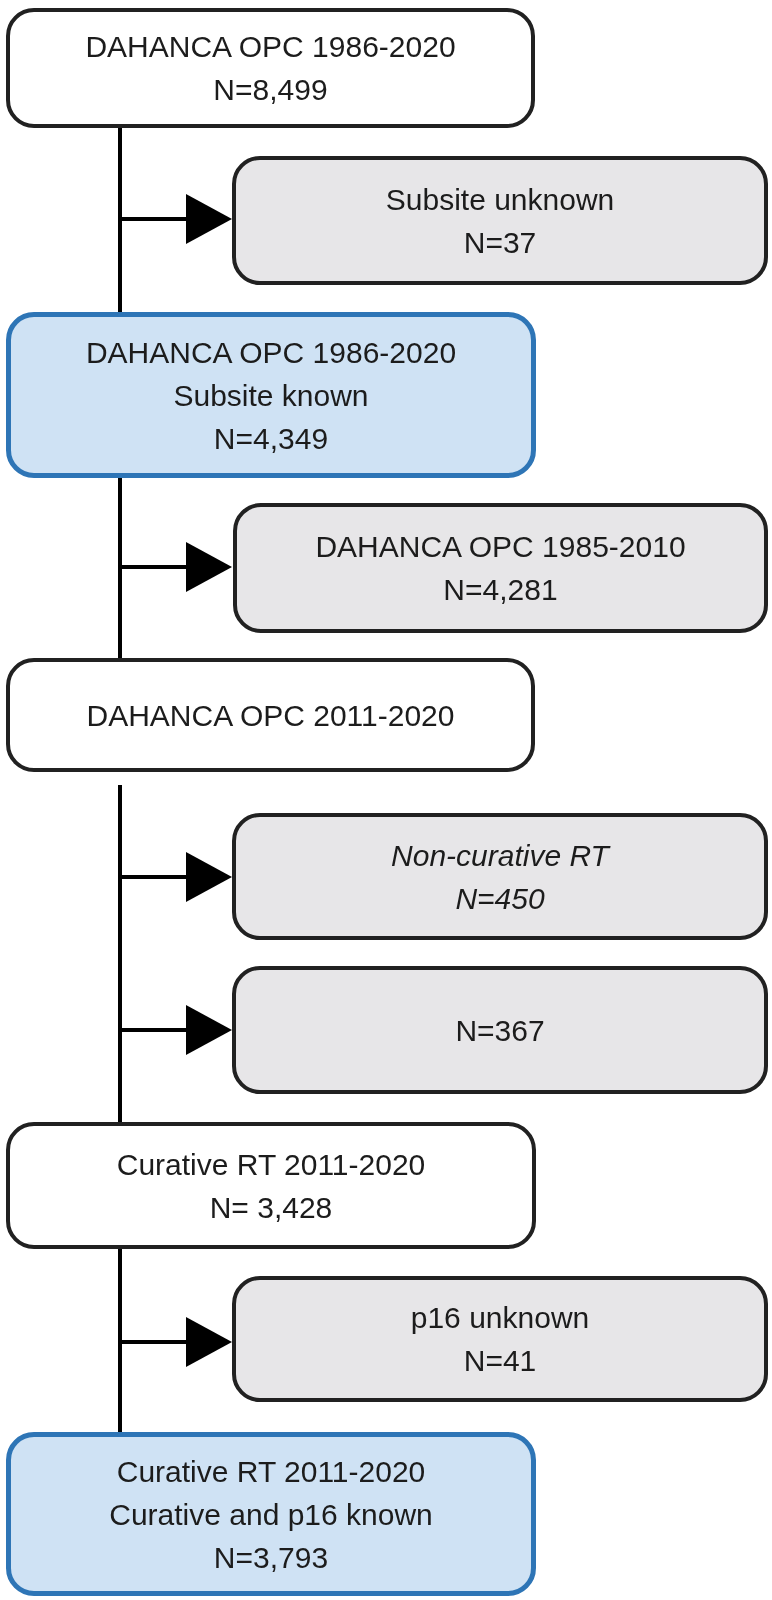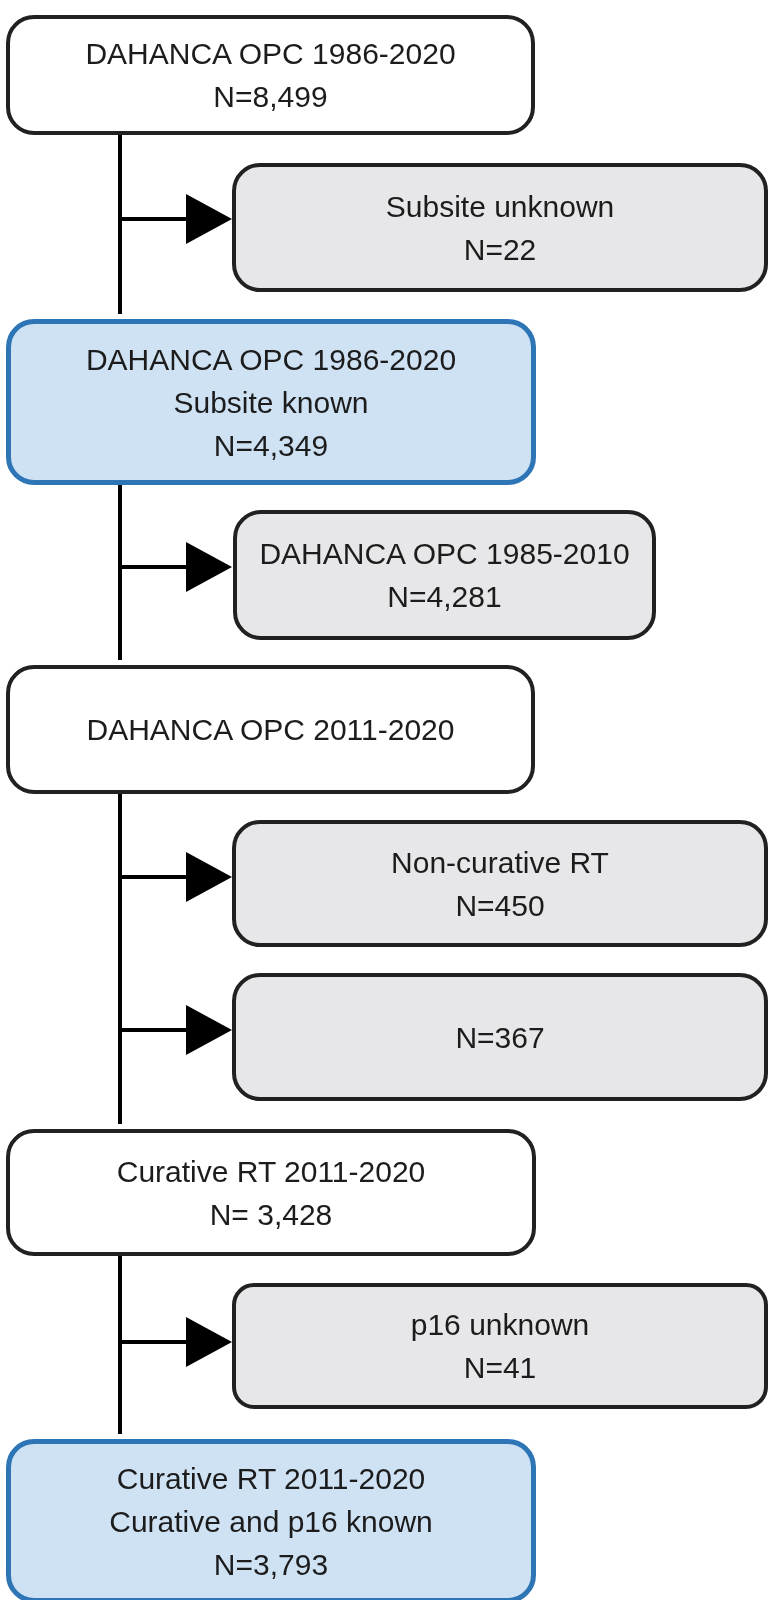--- a/index.html
+++ b/index.html
@@ -28,21 +28,20 @@
     box-sizing:border-box;
     border-radius:28px;
     display:flex;
     flex-direction:column;
     justify-content:center;
     align-items:center;
     text-align:center;
     color:var(--text);
     font-size:30px;
     line-height:43px;
-    margin-top:7px;
   }
   .box.white{
     background:var(--white-fill);
     border:4px solid var(--box-border-dark);
   }
   .box.gray{
     background:var(--gray-fill);
     border:4px solid var(--box-border-dark);
     align-items:center;
   }
@@ -77,26 +76,26 @@
     width:0;
     height:0;
     border-top:25px solid transparent;
     border-bottom:25px solid transparent;
     border-left:46px solid var(--line);
   }
   
   #box-0{left:6px;   top:8px;    width:529px; height:120px;}
   #box-1{left:232px; top:156px;  width:536px; height:129px;}
   #box-2{left:6px;   top:312px;  width:530px; height:166px;}
-  #box-3{left:233px; top:503px;  width:423px; height:130px;}
-  #box-4{left:6px;   top:658px;  width:529px; height:129px;}
-  #box-5{left:232px; top:813px;  width:536px; height:127px;}
+  #box-3{left:233px; top:503px;  width:535px; height:130px;}
+  #box-4{left:6px;   top:658px;  width:529px; height:114px;}
+  #box-5{left:232px; top:813px;  width:536px; height:127px;font-style:italic;}
   #box-6{left:232px; top:966px;  width:536px; height:128px;}
   #box-7{left:6px;   top:1122px; width:530px; height:127px;}
-  #box-8{left:232px; top:1276px; width:536px; height:126px;border-radius:22px;}
+  #box-8{left:232px; top:1276px; width:536px; height:126px;}
   #box-9{left:6px;   top:1432px; width:530px; height:164px;}
   
   #vseg-0{top:126px;  height:188px;}
   #vseg-1{top:476px;  height:184px;}
   #vseg-2{top:785px;  height:339px;}
   #vseg-3{top:1247px; height:187px;}
   
   #arrow-0{top:194px;}
   #arrow-1{top:542px;}
   #arrow-2{top:852px;}
@@ -134,21 +133,21 @@
     <div class="head"></div>
   </div>
 
   <div class="box white" id="box-0">
     <div>DAHANCA OPC 1986-2020</div>
     <div>N=8,499</div>
   </div>
 
   <div class="box gray" id="box-1">
     <div>Subsite unknown</div>
-    <div>N=22</div>
+    <div>N=37</div>
   </div>
 
   <div class="box blue" id="box-2">
     <div>DAHANCA OPC 1986-2020</div>
     <div>Subsite known</div>
     <div>N=4,349</div>
   </div>
 
   <div class="box gray" id="box-3">
     <div>DAHANCA OPC 1985-2010</div>

